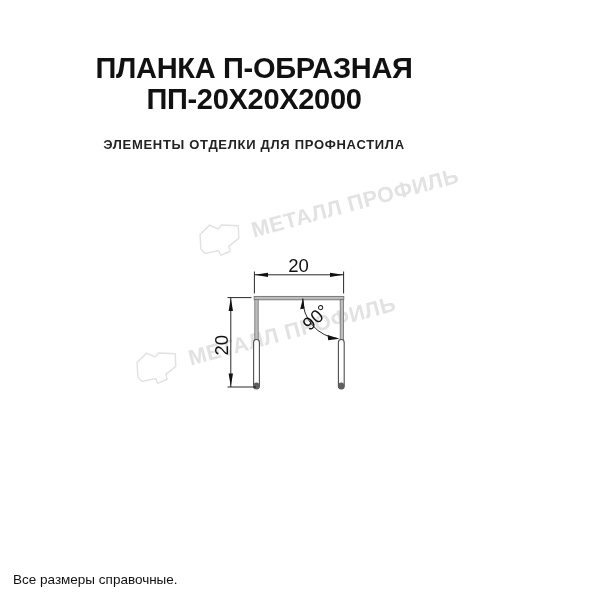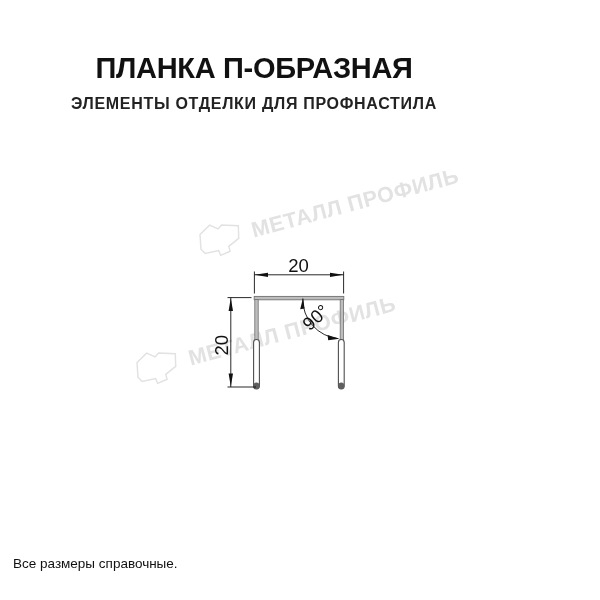--- a/index.html
+++ b/index.html
@@ -6,44 +6,45 @@
   body{
     width:600px;height:600px;position:relative;background:#ffffff;
     font-family:"Liberation Sans", sans-serif;overflow:hidden;
   }
   .header{position:absolute;top:53px;left:0;width:508px;text-align:center;z-index:3;}
   .title-line{
     font-size:29px;font-weight:800;color:#111;line-height:31px;
     letter-spacing:-0.3px;white-space:nowrap;
   }
   .subtitle{
-    margin-top:11px;font-size:16px;font-weight:700;color:#222;
+    margin-top:22px;font-size:13px;font-weight:700;color:#222;
     letter-spacing:0.7px;white-space:nowrap;
   }
   .wm{
     position:absolute;display:flex;align-items:center;gap:7px;height:40px;
     transform:rotate(-15deg);transform-origin:0 50%;
     font-weight:700;font-size:21.5px;letter-spacing:0.5px;white-space:nowrap;
     z-index:1;user-select:none;
   }
   .wm-1{left:195px;top:226px;}
   .wm-2{left:132px;top:354px;}
   .wm-logo{flex:0 0 auto;}
   .diagram-svg{position:absolute;left:0;top:0;z-index:2;}
   .dim-text{font-family:"Liberation Sans", sans-serif;font-size:18.5px;fill:#111;}
   .footer{
-    position:absolute;left:13px;top:556px;z-index:3;
+    position:absolute;left:13px;top:572px;z-index:3;
     font-size:13.5px;color:#111;line-height:16.5px;
   }
 </style>
 </head>
 <body>
 
 <div class="header">
   <div class="title-line">ПЛАНКА П-ОБРАЗНАЯ</div>
+  <div class="title-line">ПП-20Х20Х2000</div>
   <div class="subtitle">ЭЛЕМЕНТЫ ОТДЕЛКИ ДЛЯ ПРОФНАСТИЛА</div>
 </div>
 
 <div class="wm wm-1" style="color:#e2e2e2">
   <svg class="wm-logo" width="52" height="40" viewBox="0 0 70 55">
     <path d="M 6 34 L 10 14 L 26 5 L 36 13 L 42 9 L 64 16 L 60 33 L 44 40 L 44 47 L 30 49 L 29 42 L 10 41 Z" fill="none" stroke="#e2e2e2" stroke-width="2"></path>
   </svg>
   <span>МЕТАЛЛ ПРОФИЛЬ</span>
 </div>
 

